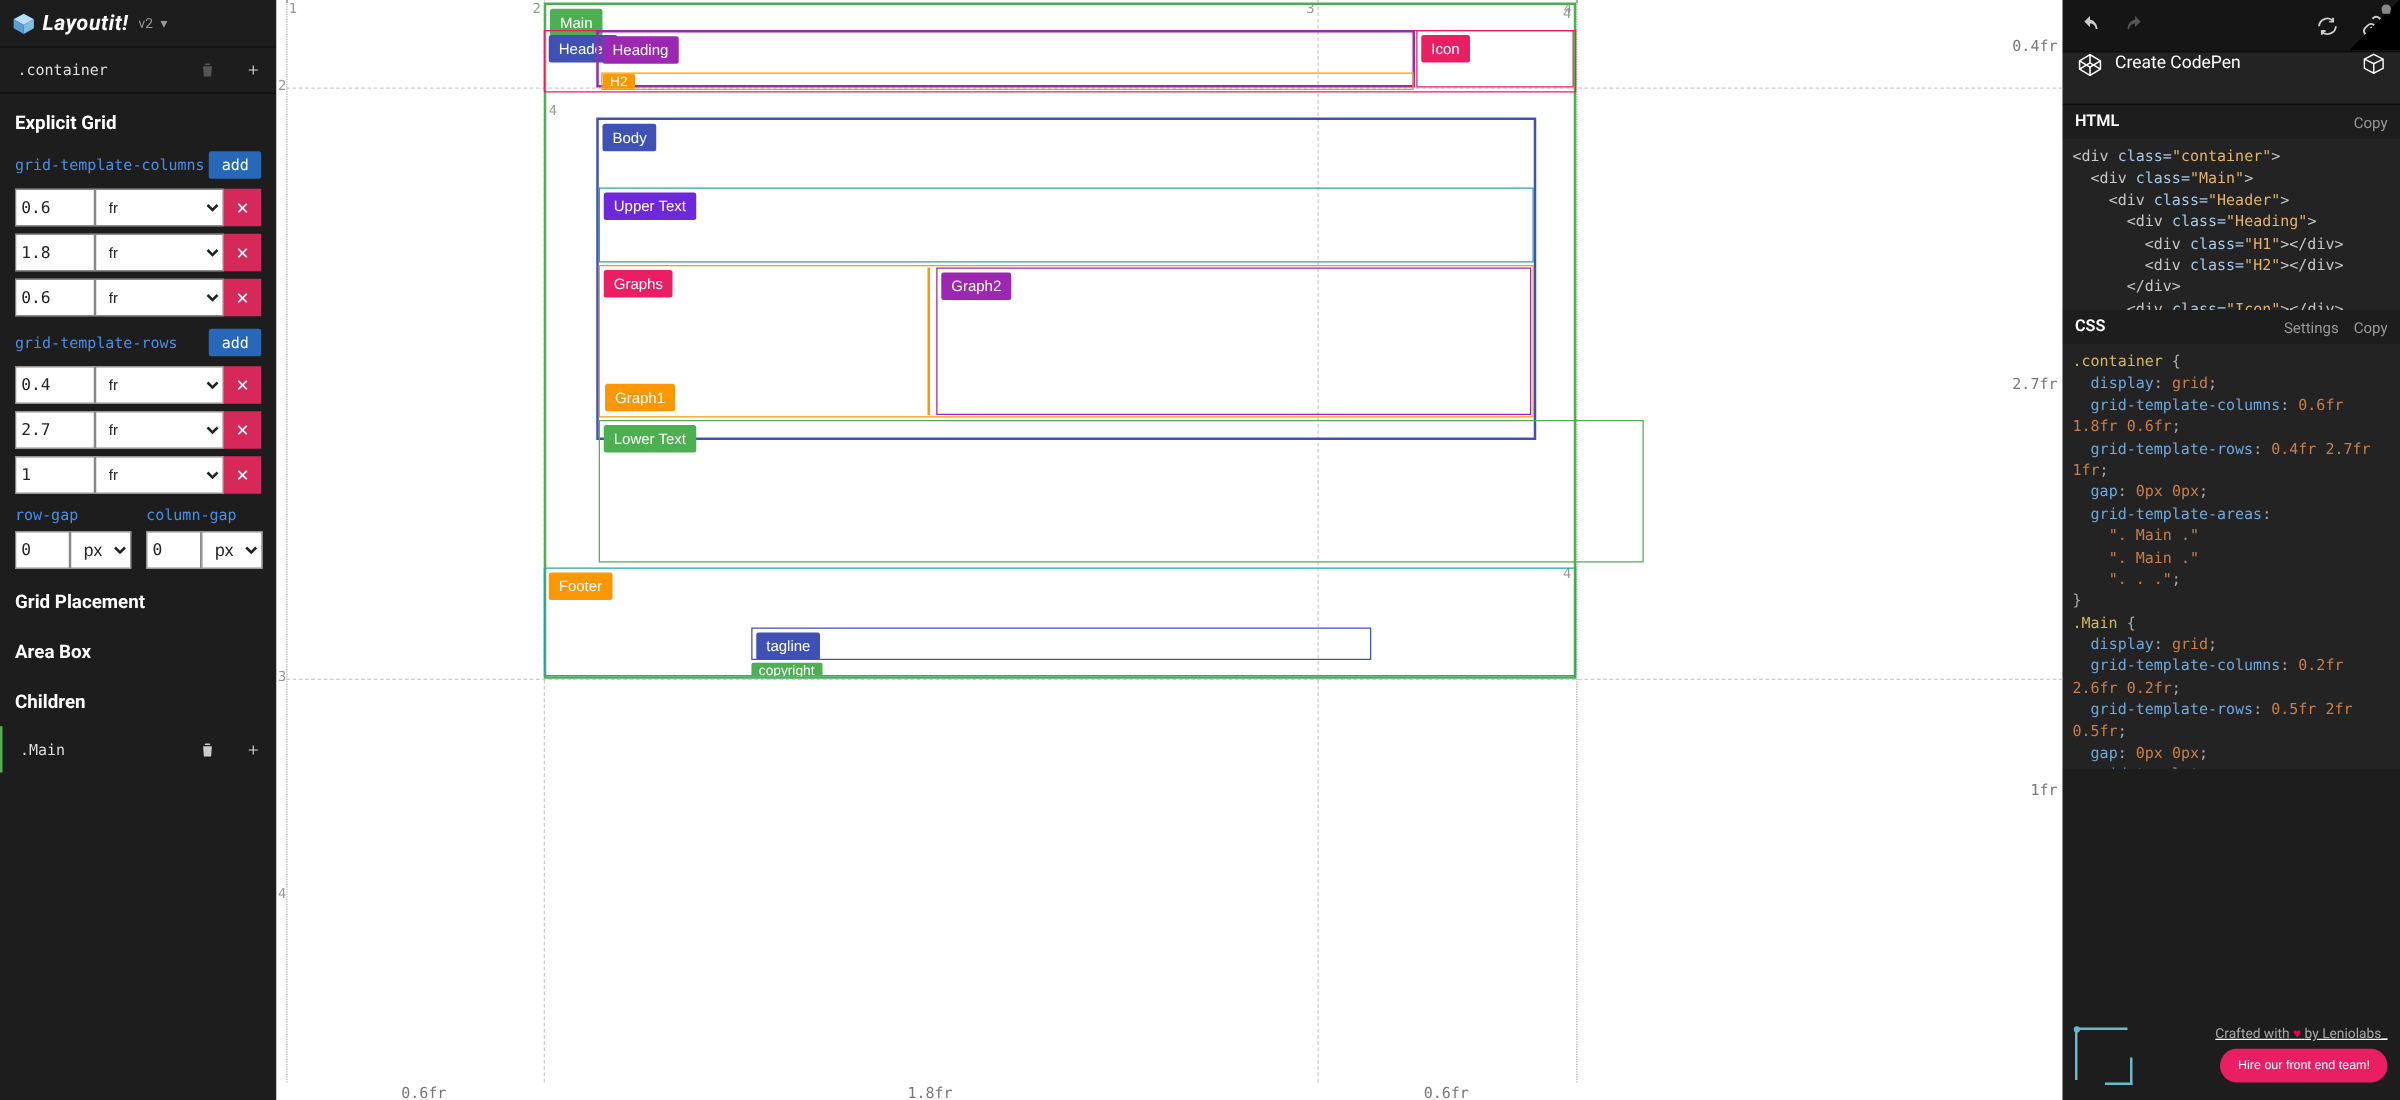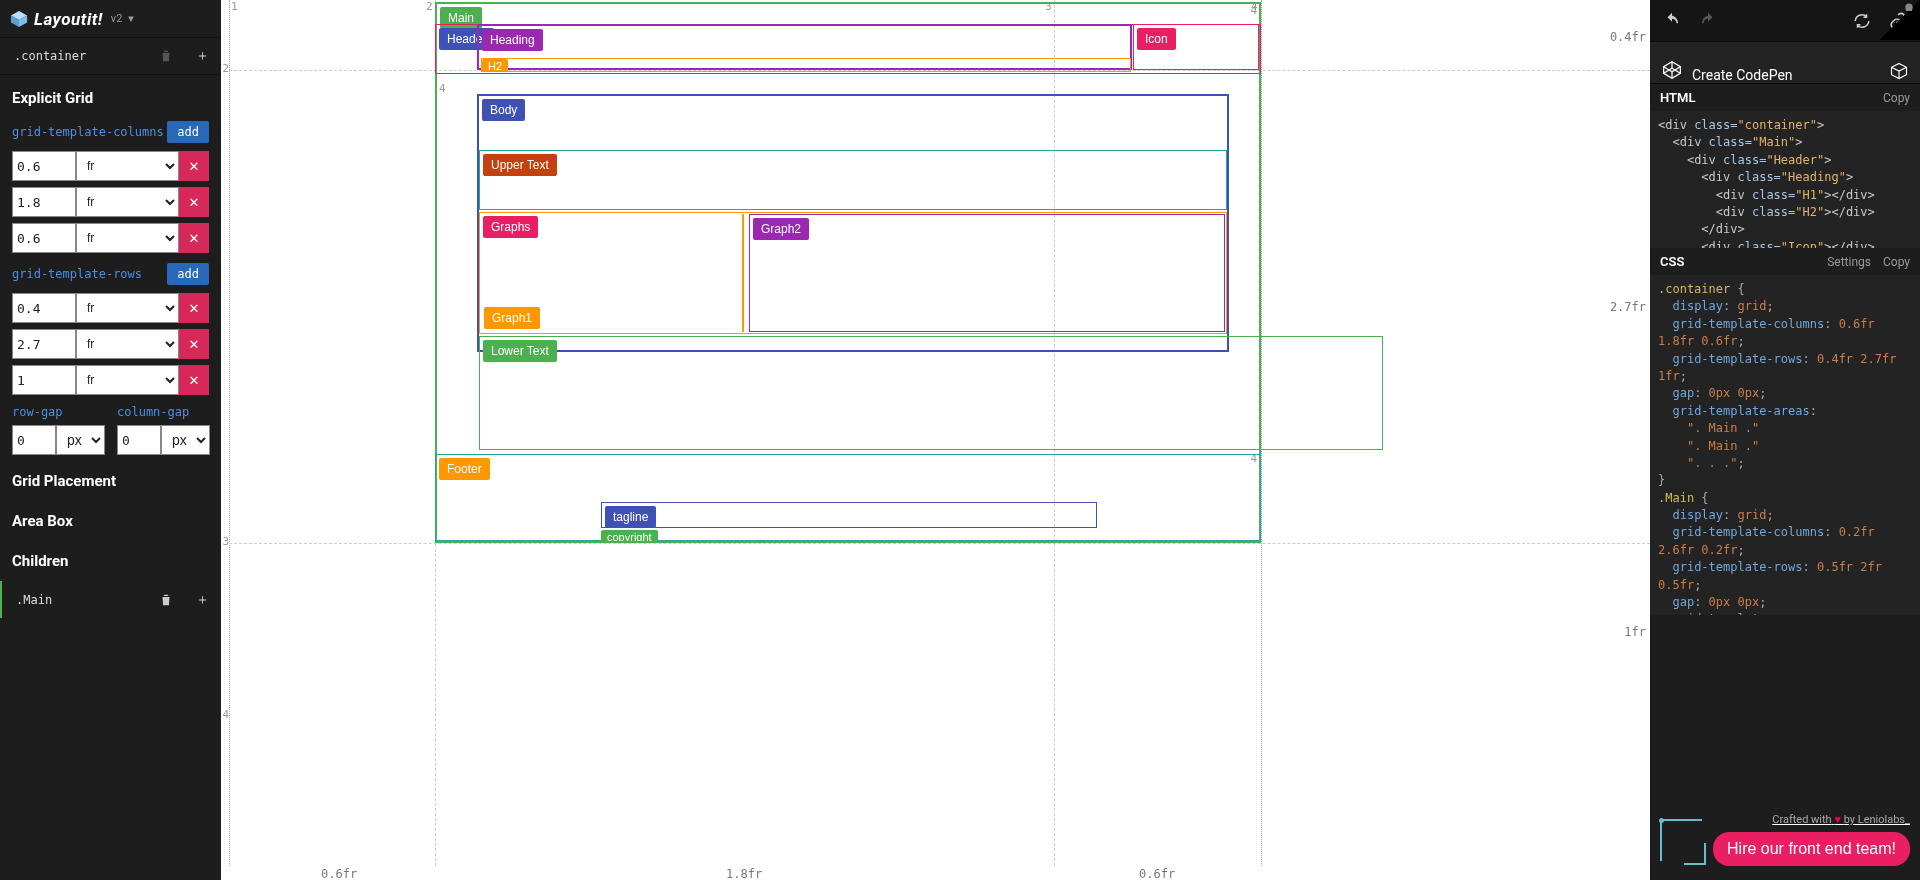--- a/index.html
+++ b/index.html
@@ -37,41 +37,41 @@
 .line-num { position:absolute; font-family:Menlo,Consolas,monospace; font-size:11px; color:#999; text-align:right; }
 .grid-line-v { position:absolute; border-left:1px dashed #ccc; top:0; bottom:14px; }
 .grid-line-solid-v { position:absolute; border-left:1px dotted #aaa; top:0; bottom:14px; }
 .grid-line-h { position:absolute; border-top:1px dashed #ccc; left:8px; right:0; }
 .area-box { position:absolute; }
 .area-label { position:absolute; top:3px; left:3px; font-size:12px; padding:4px 8px; color:#fff; font-family:-apple-system,sans-serif; border-radius:2px; }
 .sidebar-right { width:270px; background:#1d1d1d; display:flex; flex-direction:column; }
 .topbar { height:42px; background:#151515; display:flex; align-items:center; padding:0 8px; gap:8px; border-bottom:1px solid #0a0a0a; }
 .top-icon { width:28px; height:28px; display:flex; align-items:center; justify-content:center; color:#ccc; cursor:pointer; border-radius:2px; }
 .top-icon.dim { color:#555; }
-.codepen-row { height:42px; display:flex; align-items:flex-end; padding:0 12px; gap:10px; background:#232323; border-bottom:1px solid #0a0a0a; cursor:pointer; }
+.codepen-row { height:42px; display:flex; align-items:flex-start; padding:0 12px; gap:10px; background:#232323; border-bottom:1px solid #0a0a0a; cursor:pointer; }
 .codepen-text { flex:1; font-size:14px; }
 .code-head { display:flex; align-items:center; justify-content:space-between; padding:6px 10px; font-size:13px; font-weight:600; }
 .code-head .r { color:#999; font-weight:400; font-size:12px; }
 .code-block { background:#232323; font-family:Menlo,Consolas,monospace; font-size:12px; padding:6px 8px; line-height:1.45; color:#ddd; overflow:hidden; }
 .code-block.html-block { height:137px; }
 .code-block.css-block { height:340px; }
 .t-tag { color:#c8c8c8; }
 .t-attr { color:#a7c7e7; }
 .t-str { color:#e2b36a; }
 .t-sel { color:#d4b85e; }
 .t-prop { color:#6fa8dc; }
 .t-val { color:#c97f4a; }
 .t-punc { color:#aaa; }
 .footer-right { margin-top:auto; padding:12px 10px 14px; display:flex; align-items:center; gap:10px;text-decoration:underline; }
 .lenio-logo { width:42px; height:42px; border:2px solid #6bc; border-right:none; border-bottom:none; position:relative; }
 .lenio-logo::after { content:""; position:absolute; right:-4px; bottom:-4px; width:20px; height:20px; border:2px solid #6bc; border-left:none; border-top:none; }
 .lenio-dot { width:5px; height:5px; background:#6bc; border-radius:50%; position:absolute; top:-3px; left:-3px; }
 .footer-text { flex:1; text-align:right; font-size:11px; color:#aaa; }
 .heart { color:#e05; }
-.hire-btn { background:#e91e63; color:#fff; border:none; border-radius:16px; padding:8px 14px; font-size:16px; cursor:pointer; margin-top:6px; }
+.hire-btn { background:#e91e63; color:#fff; border:none; border-radius:16px; padding:8px 14px; font-size:10px; cursor:pointer; margin-top:6px; }
 .corner-badge { position:fixed; top:0; right:0; width:40px; height:40px; background:linear-gradient(135deg,transparent 50%,#000 50%); }
 .corner-badge svg { position:absolute; right:2px; top:2px; }
 </style>
 </head>
 <body>
 
 <div class="app">
 
   <div class="sidebar-left">
     <div class="logo-row">
@@ -212,32 +212,32 @@
       <div class="area-box" style="left:912px;top:24px;width:126px;height:46px;border:1px solid #e91e63">
         <div class="area-label" style="background:#e91e63">Icon</div>
       </div>
       <div class="area-box" style="left:260px;top:58px;width:650px;height:14px;border:1px solid #ff9800;overflow:hidden">
         <div class="area-label" style="background:#ff9800;top:0;left:0;padding:1px 6px;font-size:11px">H2</div>
       </div>
       <div class="area-box" style="left:256px;top:94px;width:752px;height:258px;border:2px solid #3f51b5">
         <div class="area-label" style="background:#3f51b5">Body</div>
       </div>
       <div class="area-box" style="left:258px;top:150px;width:748px;height:60px;border:1px solid #26a69a">
-        <div class="area-label" style="background:#c2410c">Upper Text</div>
+        <div class="area-label" style="background:#6d28d9">Upper Text</div>
       </div>
       <div class="area-box" style="left:258px;top:212px;width:748px;height:122px;border:1px solid #ff9800">
         <div class="area-label" style="background:#e91e63">Graphs</div>
       </div>
       <div class="area-box" style="left:528px;top:214px;width:476px;height:118px;border:1px solid #9c27b0">
         <div class="area-label" style="background:#9c27b0">Graph2</div>
       </div>
       <div class="area-box" style="left:260px;top:214px;width:263px;height:118px;border-right:2px solid #ff9800">
         <div class="area-label" style="background:#ff9800;top:auto;bottom:3px">Graph1</div>
       </div>
-      <div class="area-box" style="left:258px;top:336px;width:904px;height:114px;border:1px solid #4caf50">
+      <div class="area-box" style="left:258px;top:336px;width:836px;height:114px;border:1px solid #4caf50">
         <div class="area-label" style="background:#4caf50">Lower Text</div>
       </div>
       <div class="area-box" style="left:214px;top:454px;width:826px;height:87px;border:1px solid #26a69a">
         <div class="area-label" style="background:#ff9800">Footer</div>
       </div>
       <div class="area-box" style="left:380px;top:502px;width:496px;height:26px;border:1px solid #3f51b5">
         <div class="area-label" style="background:#3f51b5">tagline</div>
       </div>
       <div class="area-box" style="left:380px;top:530px;width:280px;height:11px;overflow:hidden">
         <div class="area-label" style="background:#4caf50;top:0;left:0;padding:1px 6px;font-size:11px">copyright</div>

